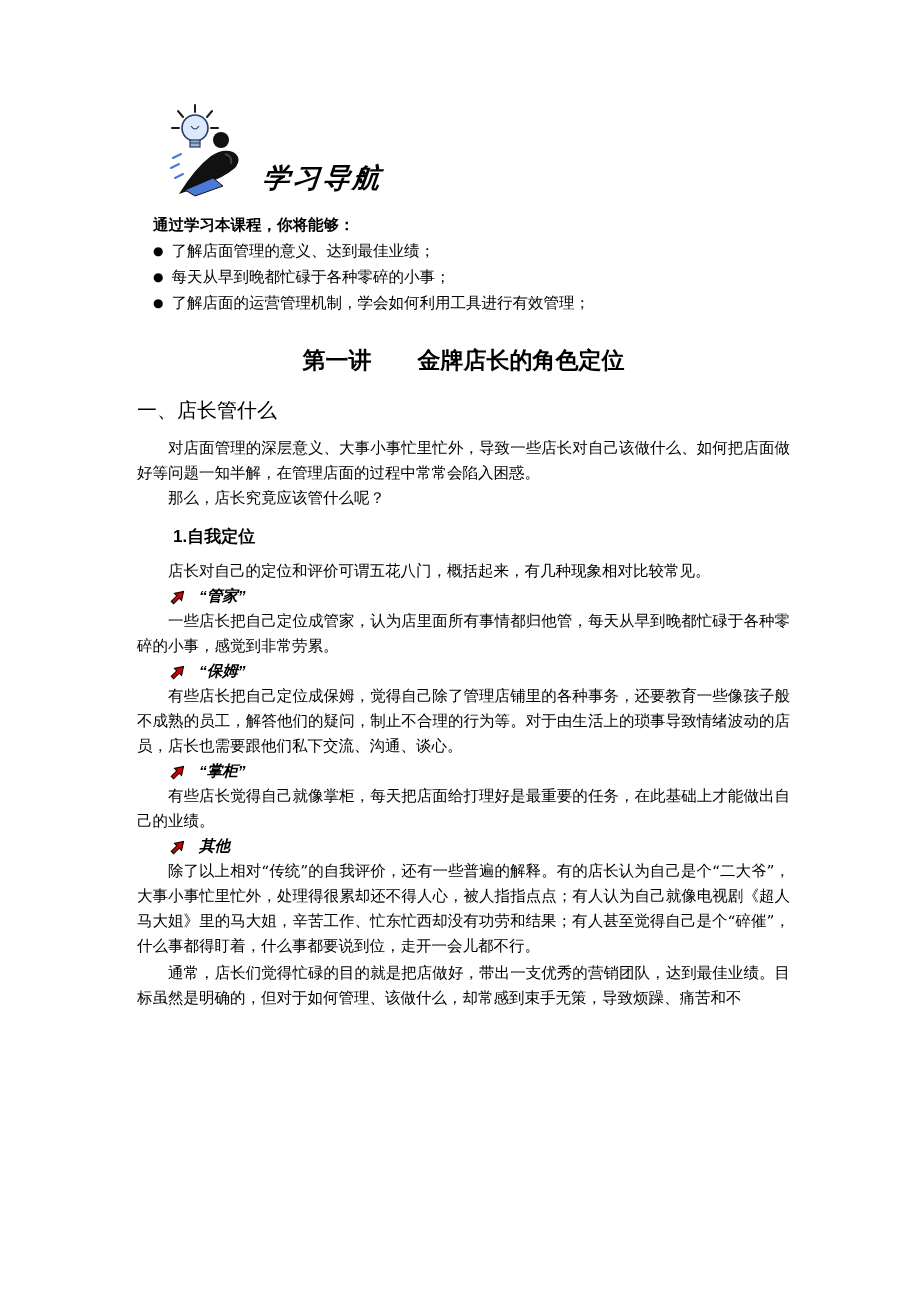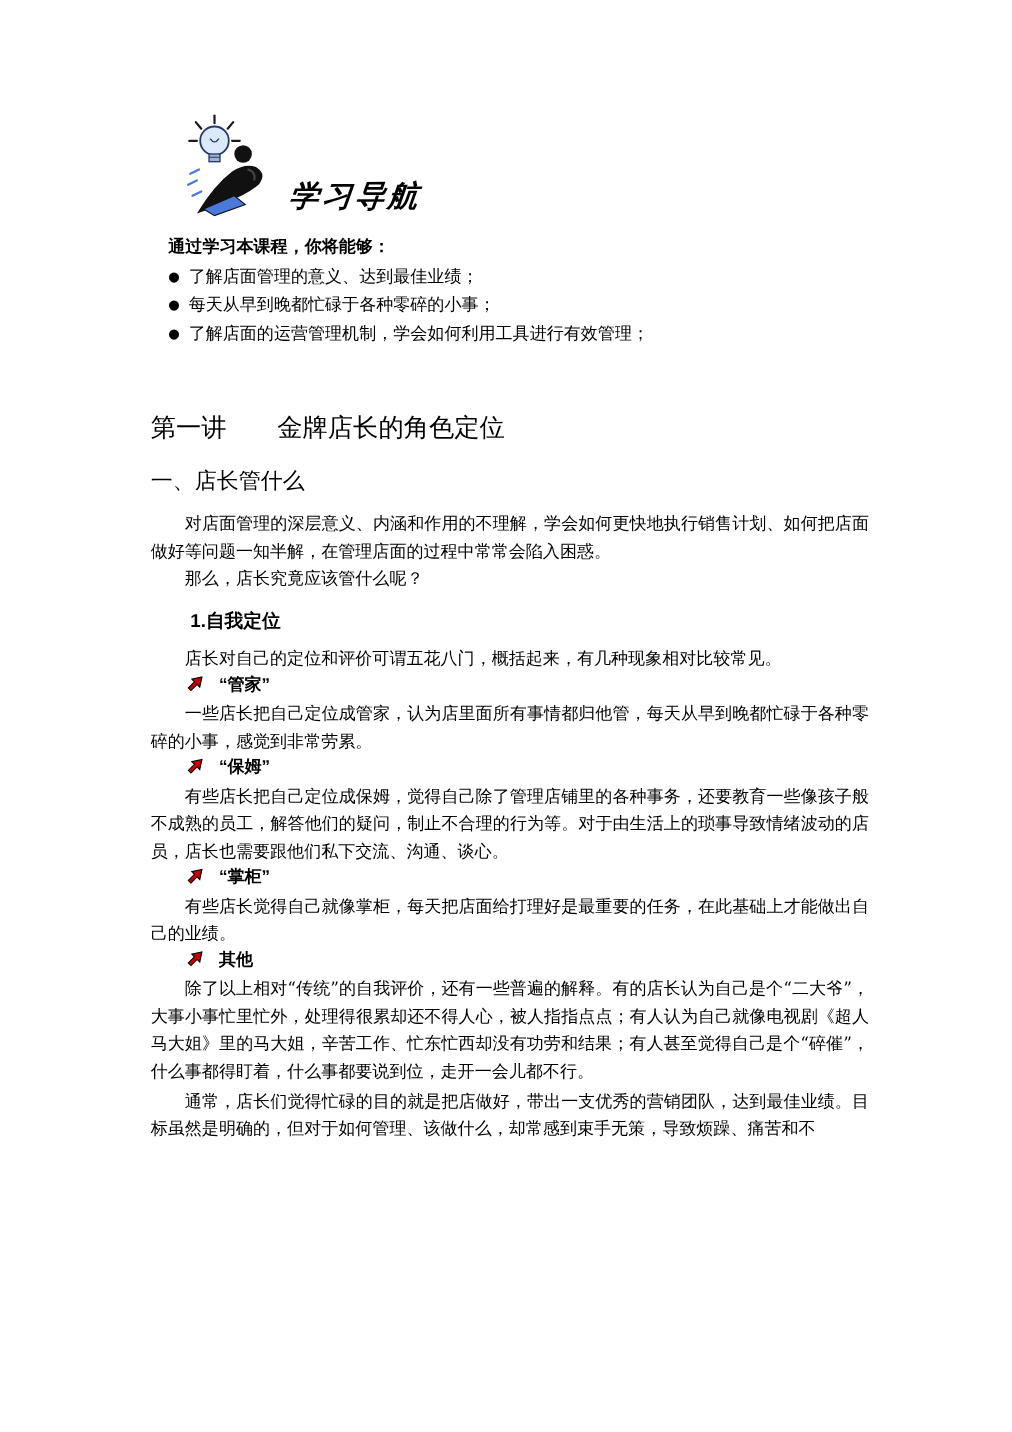--- a/index.html
+++ b/index.html
@@ -30,23 +30,24 @@
   .objectives { margin-top:12px; margin-left:16px; }
   .objectives-label {
     font-family:"Liberation Sans","DejaVu Sans",sans-serif;
     font-weight:bold; font-size:15.5px; line-height:26px;
   }
   .obj-list { list-style:none; }
   .obj-item { font-size:15.5px; line-height:26px; }
   .obj-bullet { font-size:12px; margin-right:8px; vertical-align:1px; }
   
   .chapter-title {
-    margin-top:56px;
+    margin-top:28px;
+    text-align:center;
     font-family:"Liberation Sans","DejaVu Sans",sans-serif;
-    font-weight:normal; font-size:23px; line-height:32px;
+    font-weight:bold; font-size:23px; line-height:32px;
   }
   
   .body-p {
     font-size:15.5px; line-height:25px;
     text-align:justify; text-indent:2em;
   }
   .intro-p { margin-top:44px; }
   .sec-heading {
     margin-top:18px;
     font-family:"Liberation Sans","DejaVu Sans",sans-serif;
@@ -54,22 +55,22 @@
   }
   .after-heading { margin-top:10px; }
   .sub-heading {
     margin-top:12px; margin-left:36px;
     font-family:"Liberation Sans","DejaVu Sans",sans-serif;
     font-weight:bold; font-size:17px; line-height:28px;
   }
   .lead-p { margin-top:8px; }
   
   .item-head {
-    display:flex; 
-    margin-left:32px; height:25px;
+    display:flex; align-items:center;
+    margin-left:32px; height:25px;font-style:italic;
   }
   .arrow-ic { width:18px; height:18px; flex:0 0 auto; }
   .item-label {
     font-family:"Liberation Sans","DejaVu Sans",sans-serif;
     font-weight:bold; font-size:15.5px; margin-left:12px;
   }
   .closing-p { margin-top:2px; }
 </style>
 </head>
 <body>
@@ -112,21 +113,21 @@
       <li class="obj-item"><span class="obj-bullet">●</span><span>了解店面管理的意义、达到最佳业绩；</span></li>
       <li class="obj-item"><span class="obj-bullet">●</span><span>每天从早到晚都忙碌于各种零碎的小事；</span></li>
       <li class="obj-item"><span class="obj-bullet">●</span><span>了解店面的运营管理机制，学会如何利用工具进行有效管理；</span></li>
     </ul>
   </div>
 
   <h1 class="chapter-title">第一讲　　金牌店长的角色定位</h1>
 
 
   <h2 class="sec-heading">一、店长管什么</h2>
-  <p class="body-p after-heading">对店面管理的深层意义、内涵和作用的不理解，学会如何更快地执行销售计划、如何把店面做好等问题一知半解，在管理店面的过程中常常会陷入困惑。</p>
+  <p class="body-p after-heading">对店面管理的深层意义、大事小事忙里忙外，导致一些店长对自己该做什么、如何把店面做好等问题一知半解，在管理店面的过程中常常会陷入困惑。</p>
   <p class="body-p">那么，店长究竟应该管什么呢？</p>
 
   <h3 class="sub-heading">1.自我定位</h3>
   <p class="body-p lead-p">店长对自己的定位和评价可谓五花八门，概括起来，有几种现象相对比较常见。</p>
 
   <div class="item-head">
     <svg class="arrow-ic" viewBox="0 0 16 16">
       <g transform="rotate(-45 8 8)">
         <path d="M1 6.5 H8 V3.5 L15 8 L8 12.5 V9.5 H1 Z" fill="#cc0000" stroke="#000" stroke-width="0.9"></path>
       </g>

